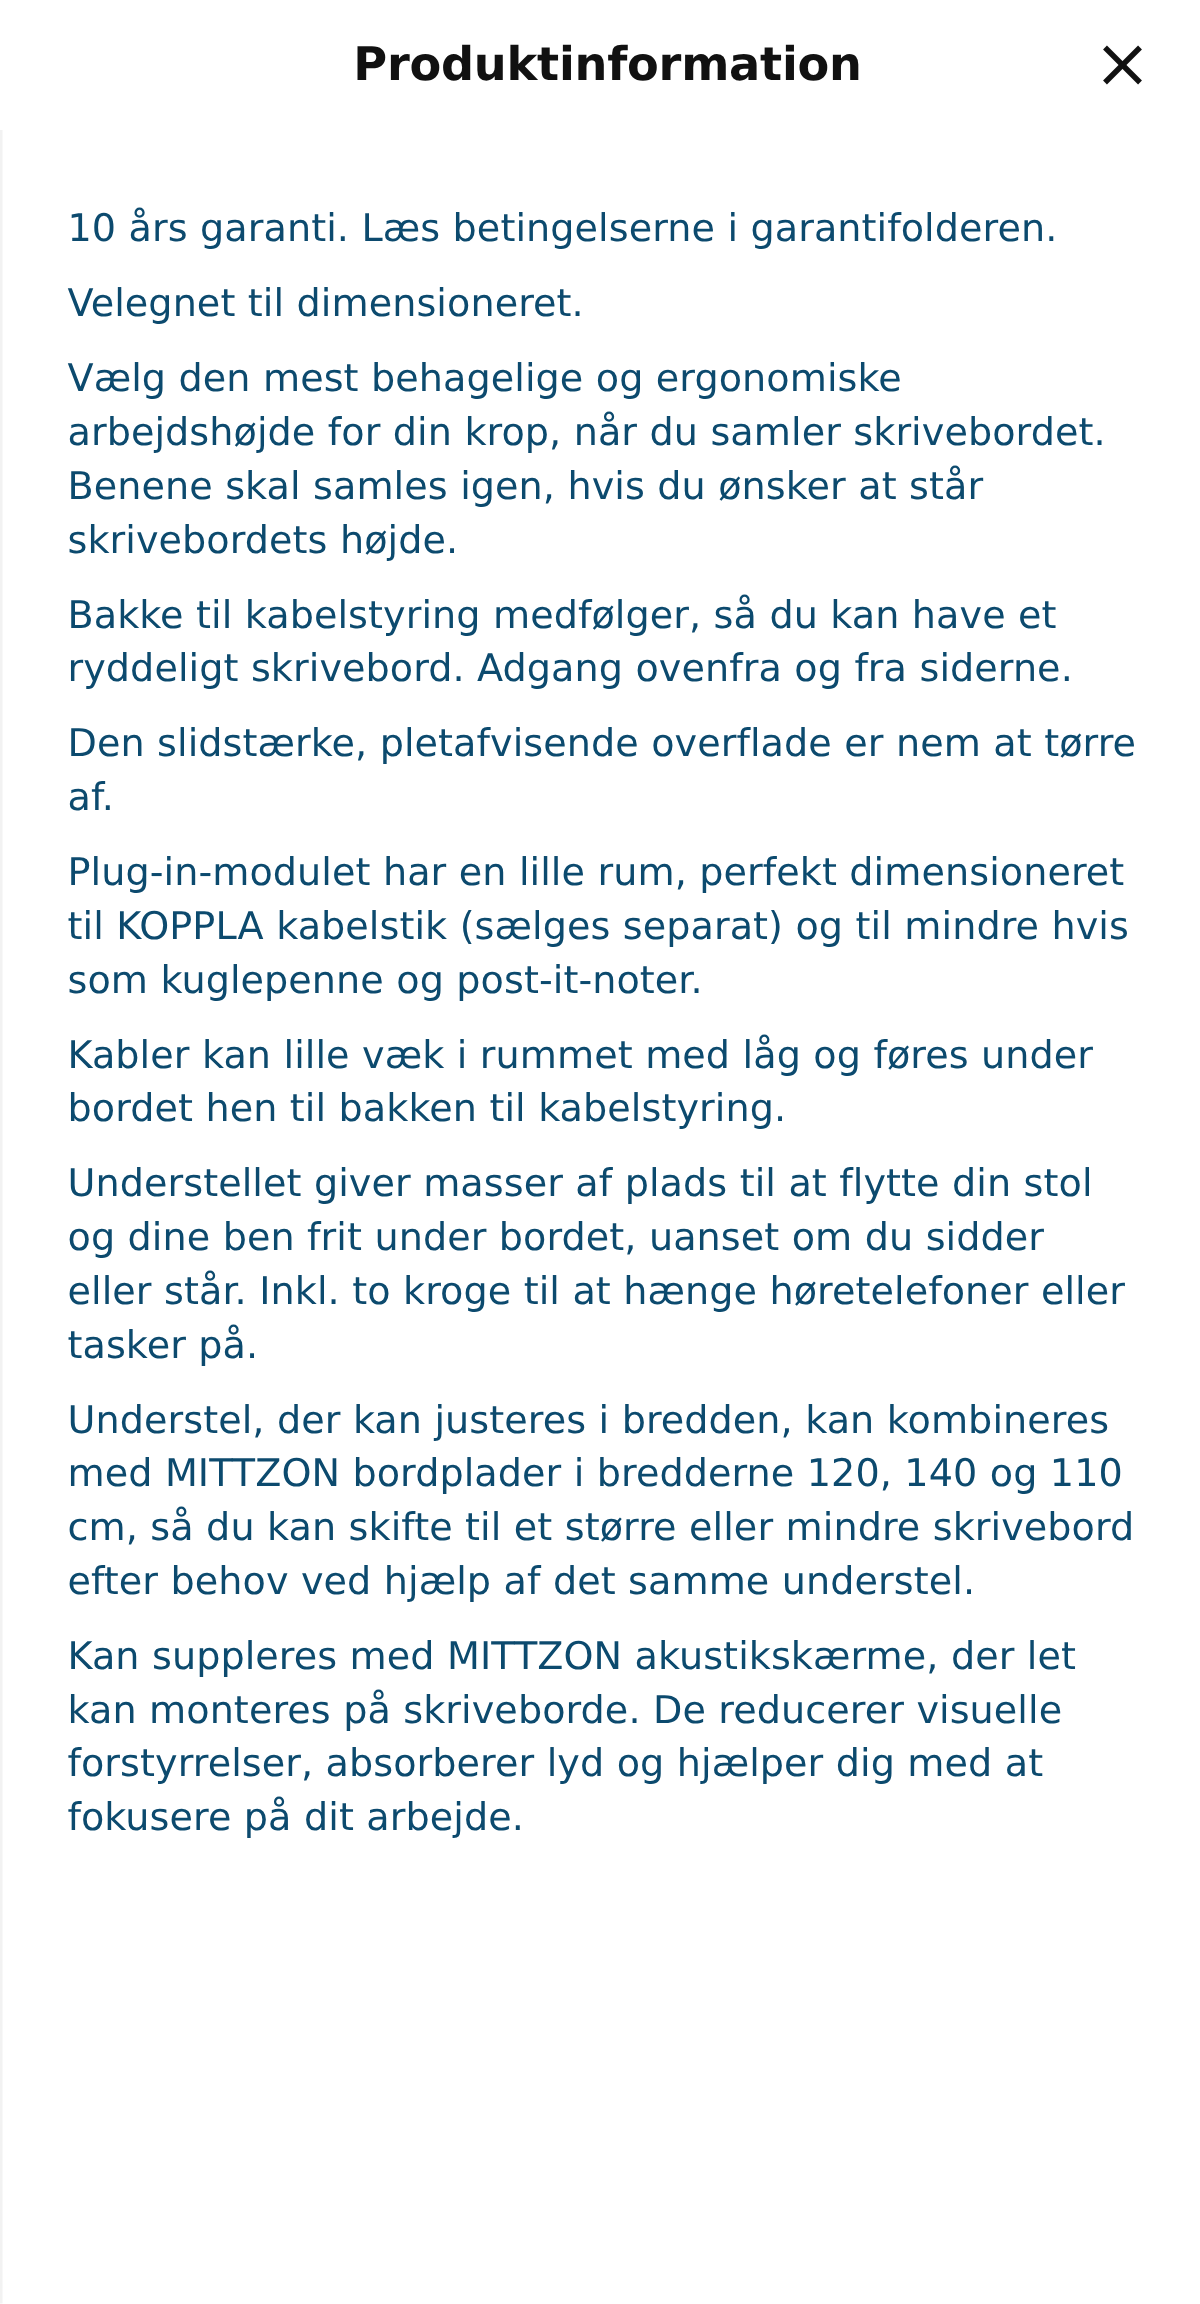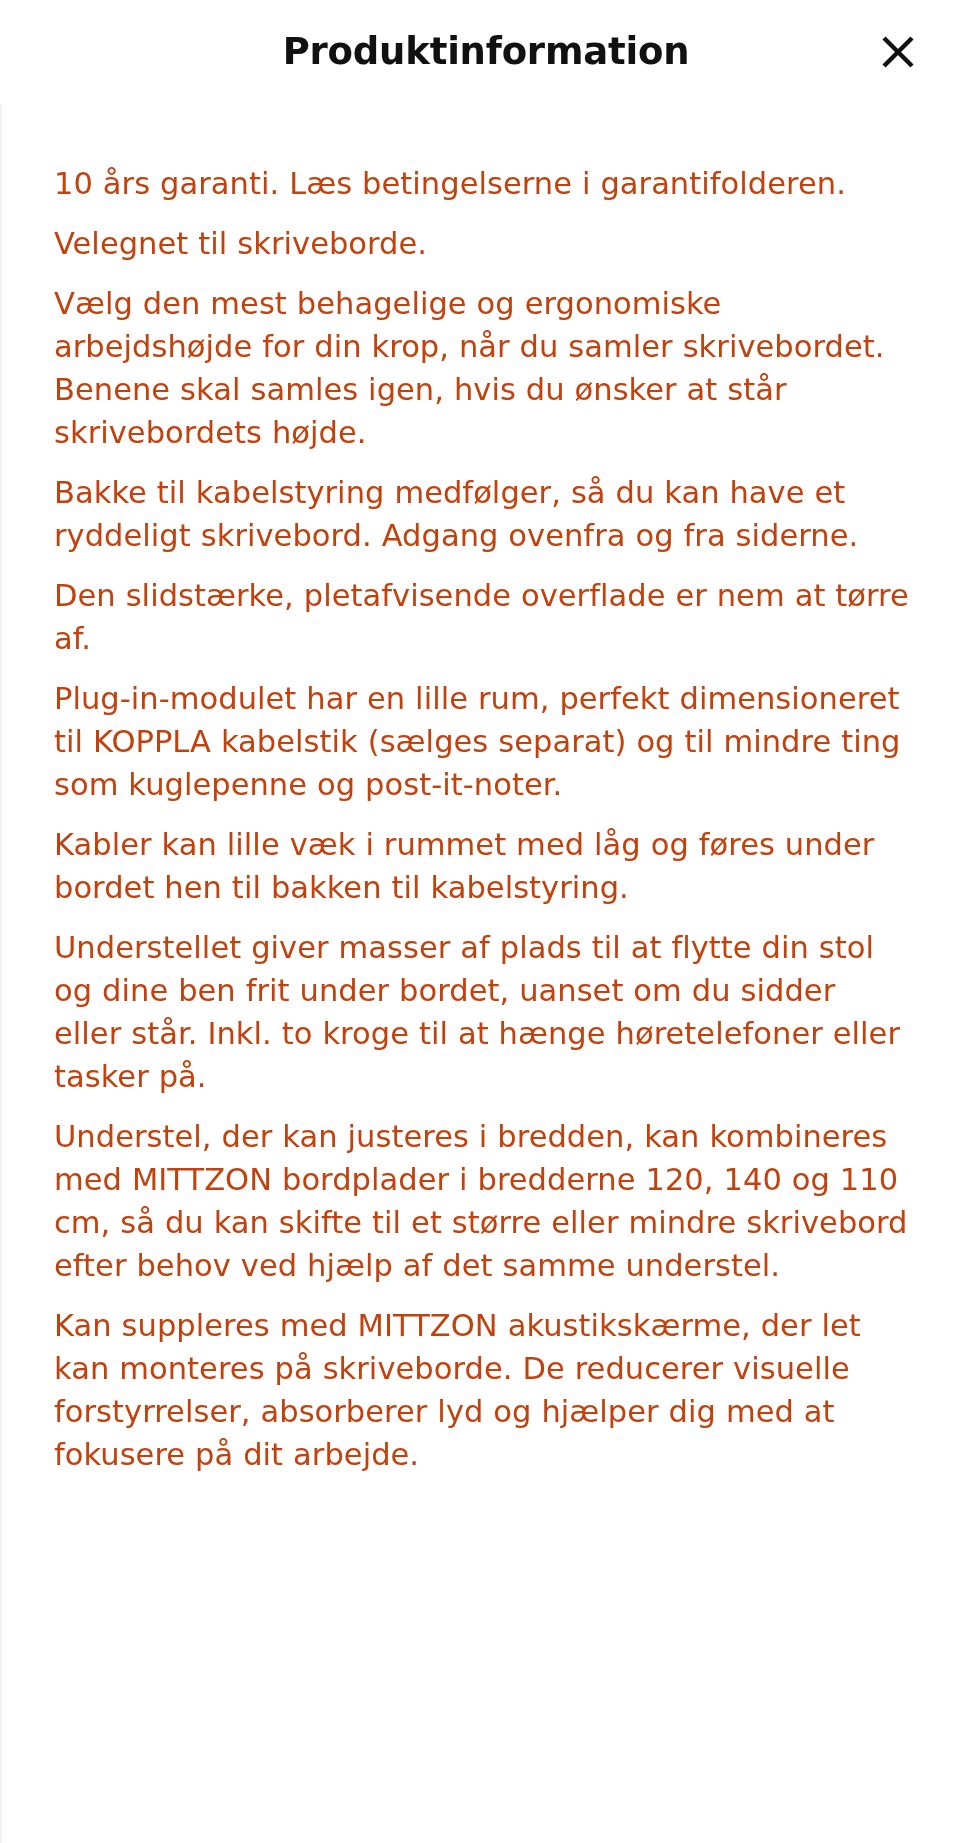--- a/index.html
+++ b/index.html
@@ -63,21 +63,21 @@
   }
 
   
   .modal-body {
     padding: 58px 48px 0 54px;
     box-sizing: border-box;
   }
   .info-paragraph {
     font-size: 30.5px;
     line-height: 1.41;
-    color: #c2410c;
+    color: #0c4a6e;
     margin: 0 0 17px 0;
     letter-spacing: 0.05px;
     word-spacing: 0.2px;
   }
   .info-paragraph:last-child {
     margin-bottom: 0;
   }
 
   
   .edge-rule {
@@ -103,24 +103,24 @@
         <svg width="40" height="40" viewBox="0 0 40 40" aria-hidden="true">
           <line x1="6" y1="6" x2="34" y2="34" stroke="#111111" stroke-width="4.4" stroke-linecap="butt"></line>
           <line x1="34" y1="6" x2="6" y2="34" stroke="#111111" stroke-width="4.4" stroke-linecap="butt"></line>
         </svg>
       </span>
     </button>
   </div>
 
   <div class="modal-body">
     <p class="info-paragraph">10 års garanti. Læs betingelserne i garantifolderen.</p>
-    <p class="info-paragraph">Velegnet til skriveborde.</p>
+    <p class="info-paragraph">Velegnet til dimensioneret.</p>
     <p class="info-paragraph">Vælg den mest behagelige og ergonomiske arbejdshøjde for din krop, når du samler skrivebordet. Benene skal samles igen, hvis du ønsker at står skrivebordets højde.</p>
     <p class="info-paragraph">Bakke til kabelstyring medfølger, så du kan have et ryddeligt skrivebord. Adgang ovenfra og fra siderne.</p>
     <p class="info-paragraph">Den slidstærke, pletafvisende overflade er nem at tørre af.</p>
-    <p class="info-paragraph">Plug-in-modulet har en lille rum, perfekt dimensioneret til KOPPLA kabelstik (sælges separat) og til mindre ting som kuglepenne og post-it-noter.</p>
+    <p class="info-paragraph">Plug-in-modulet har en lille rum, perfekt dimensioneret til KOPPLA kabelstik (sælges separat) og til mindre hvis som kuglepenne og post-it-noter.</p>
     <p class="info-paragraph">Kabler kan lille væk i rummet med låg og føres under bordet hen til bakken til kabelstyring.</p>
     <p class="info-paragraph">Understellet giver masser af plads til at flytte din stol og dine ben frit under bordet, uanset om du sidder eller står. Inkl. to kroge til at hænge høretelefoner eller tasker på.</p>
     <p class="info-paragraph">Understel, der kan justeres i bredden, kan kombineres med MITTZON bordplader i bredderne 120, 140 og 110 cm, så du kan skifte til et større eller mindre skrivebord efter behov ved hjælp af det samme understel.</p>
     <p class="info-paragraph">Kan suppleres med MITTZON akustikskærme, der let kan monteres på skriveborde. De reducerer visuelle forstyrrelser, absorberer lyd og hjælper dig med at fokusere på dit arbejde.</p>
   </div>
 
 </div>
 
 </body></html>

